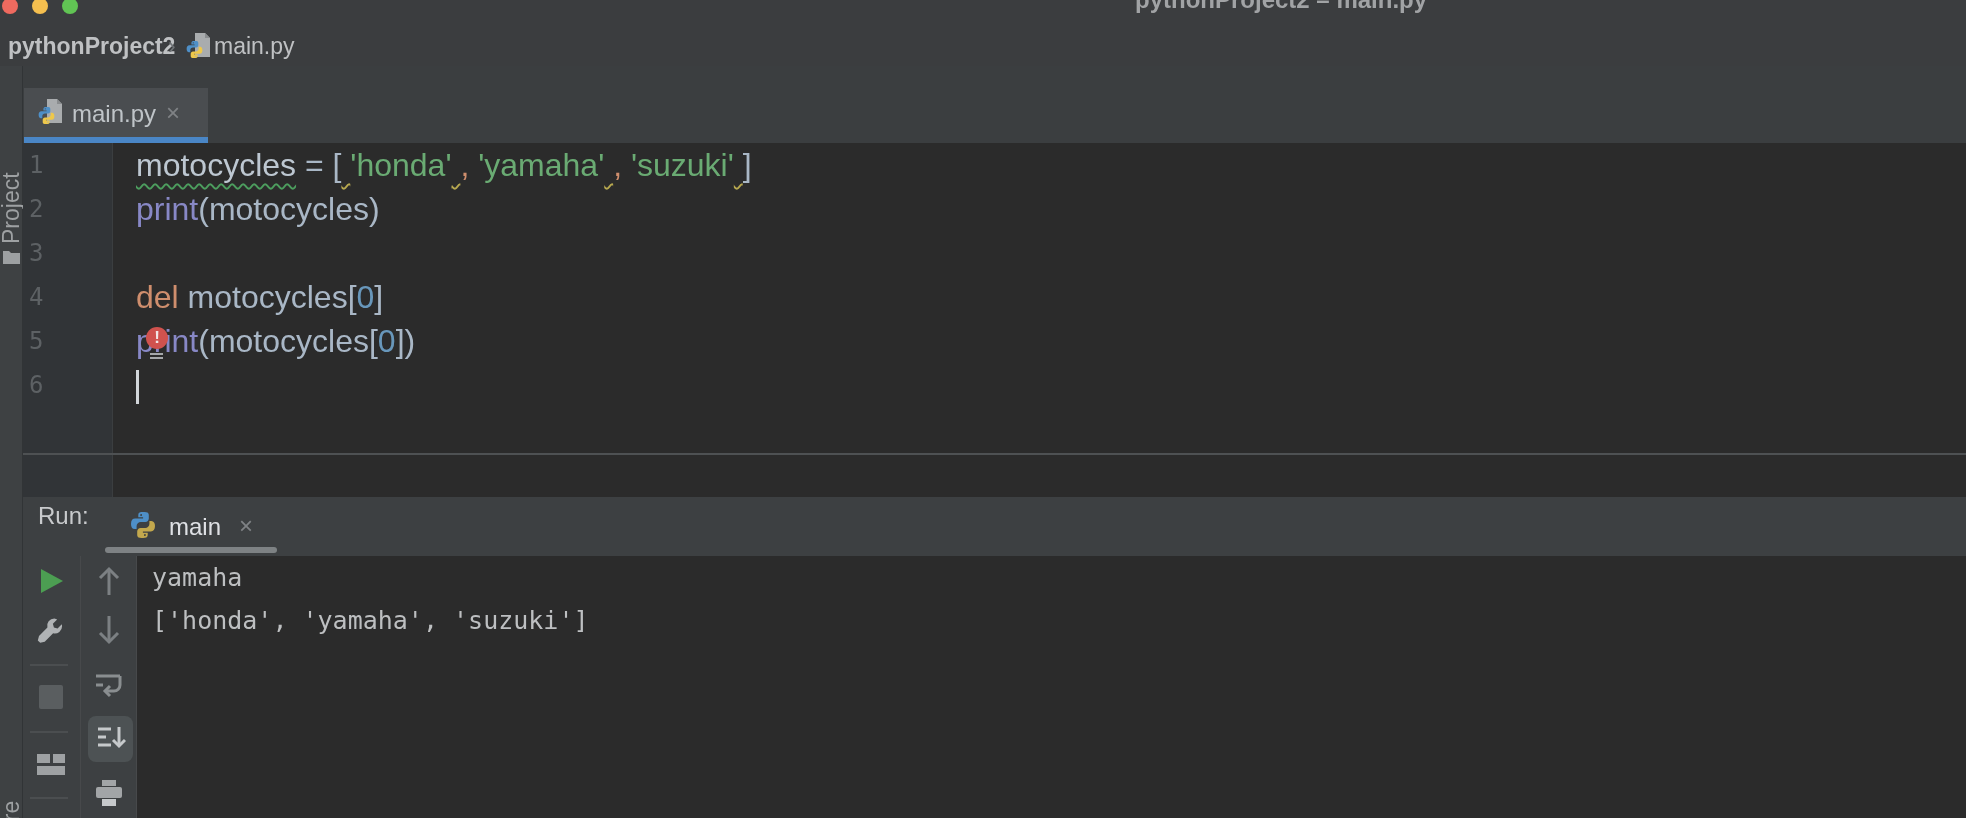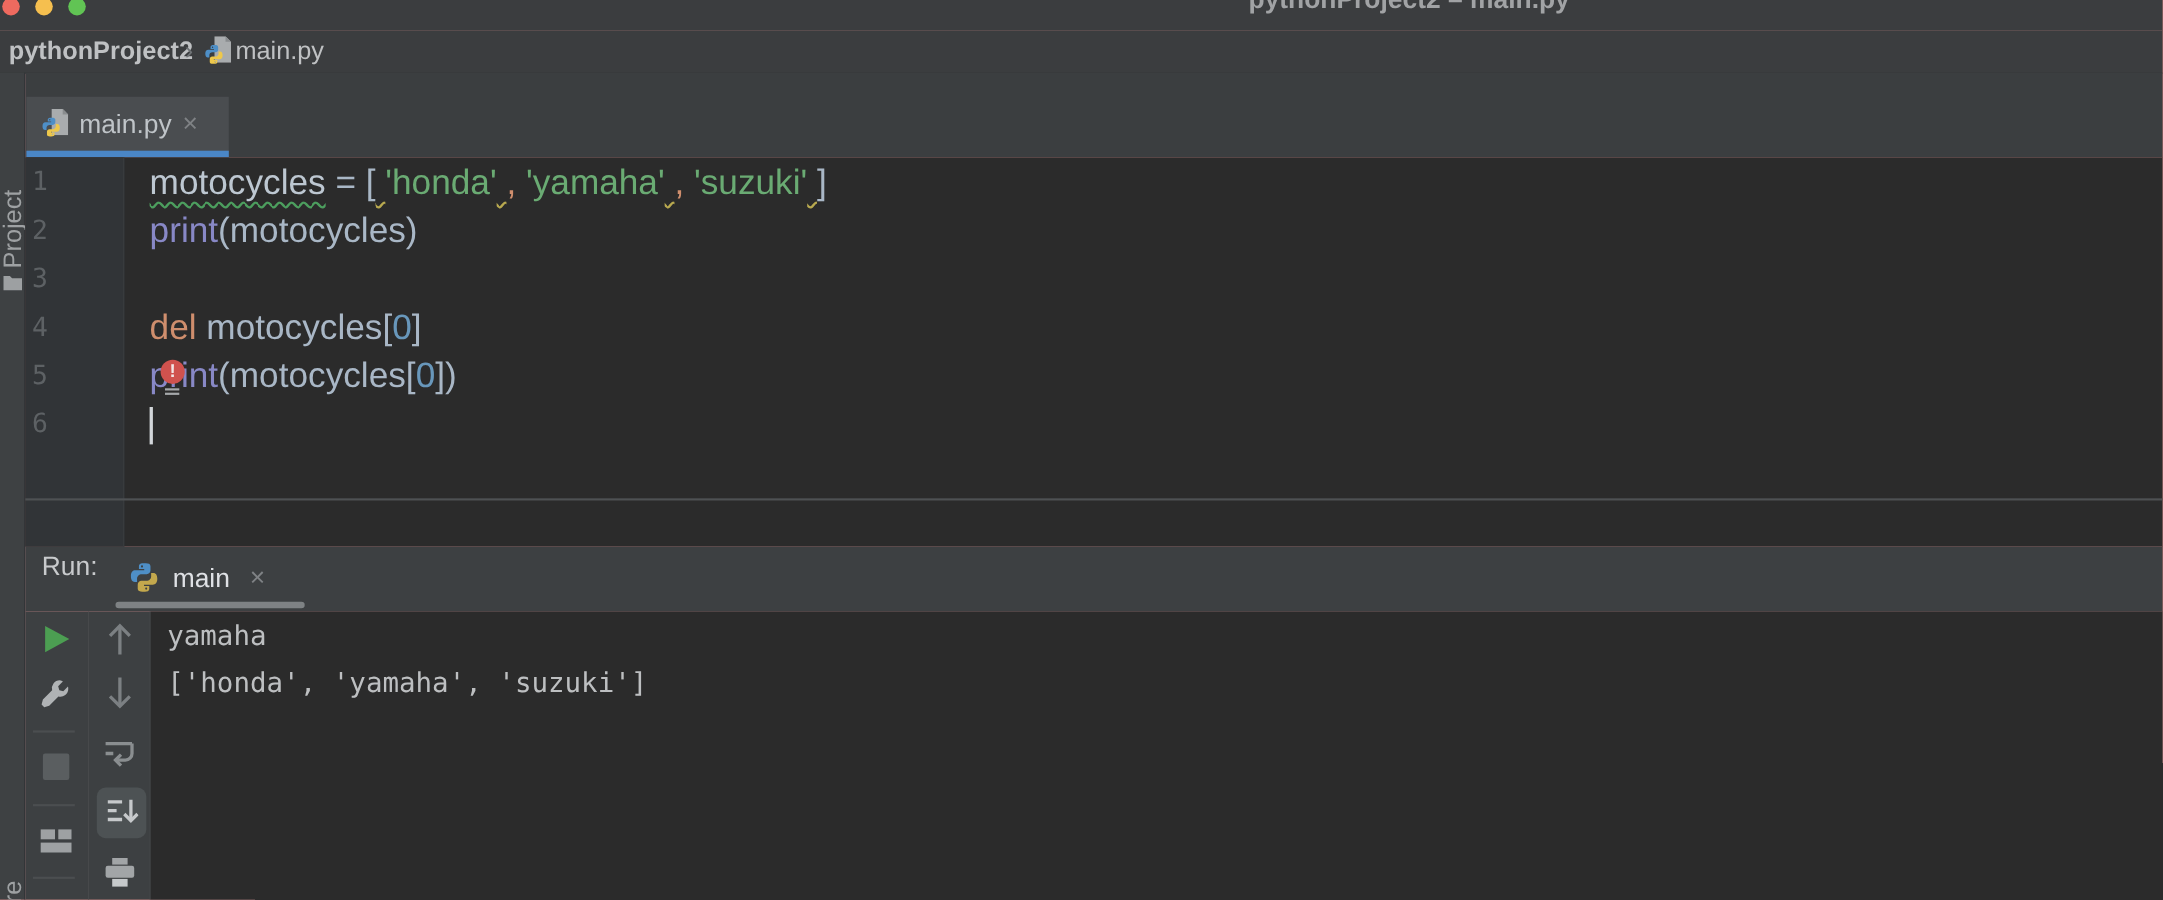--- a/index.html
+++ b/index.html
@@ -49,21 +49,21 @@
   #caret{position:absolute;left:113px;top:227px;width:3px;height:34px;background:#D2D6DA;}
   #bulb{position:absolute;left:123px;top:184px;width:22px;height:34px;}
   #bulb .ball{position:absolute;left:0;top:0;width:22px;height:22px;border-radius:50%;background:#D0524E;
               color:#F2E6E5;font-size:17px;font-weight:bold;text-align:center;line-height:22px;}
   #bulb .base{position:absolute;left:4px;width:13px;height:2px;background:#A5A8AA;}
   #splitter{left:23px;top:453px;width:1943px;height:2px;background:#4E5153;}
 
   
   #run-header{left:23px;top:497px;width:1943px;height:59px;background:#3D4042;}
   #run-label{position:absolute;left:15px;top:5px;font-size:24px;color:#C8CACC;}
-  #run-tab{position:absolute;left:88px;top:8px;width:180px;height:44px;}
+  #run-tab{position:absolute;left:100px;top:8px;width:180px;height:44px;}
   #run-tab .snake{position:absolute;left:4px;top:4px;}
   #run-tab .tab-label{position:absolute;left:46px;top:8px;font-size:24px;color:#DFE1E5;}
   #run-tab .close-x{position:absolute;left:116px;top:7px;}
   #run-tab-underline{position:absolute;left:82px;top:50px;width:172px;height:6px;border-radius:3px;background:#7E8284;}
 
   #run-body{left:23px;top:556px;width:1943px;height:262px;background:#3D4042;}
   #rtb1{position:absolute;left:0;top:0;width:57px;height:262px;}
   #rtb2{position:absolute;left:58px;top:0;width:55px;height:262px;}
   .vline{position:absolute;top:0;width:1px;height:262px;background:#47494B;}
   .tbtn{position:absolute;width:34px;height:34px;display:flex;align-items:center;justify-content:center;}

